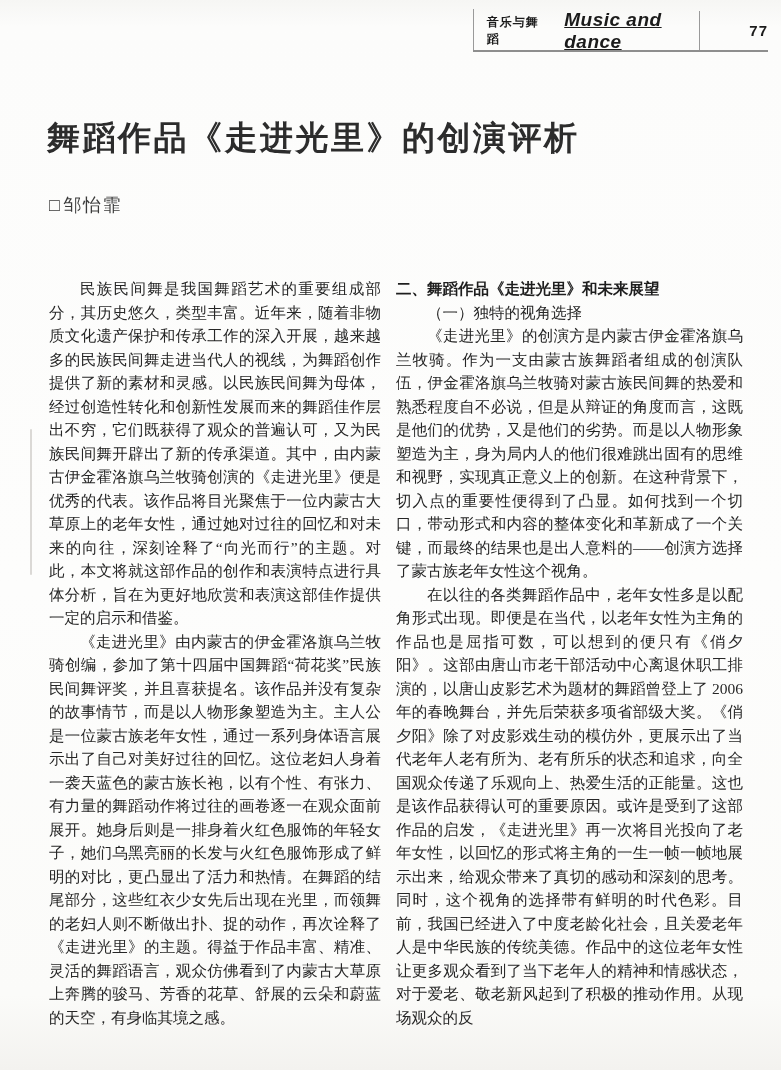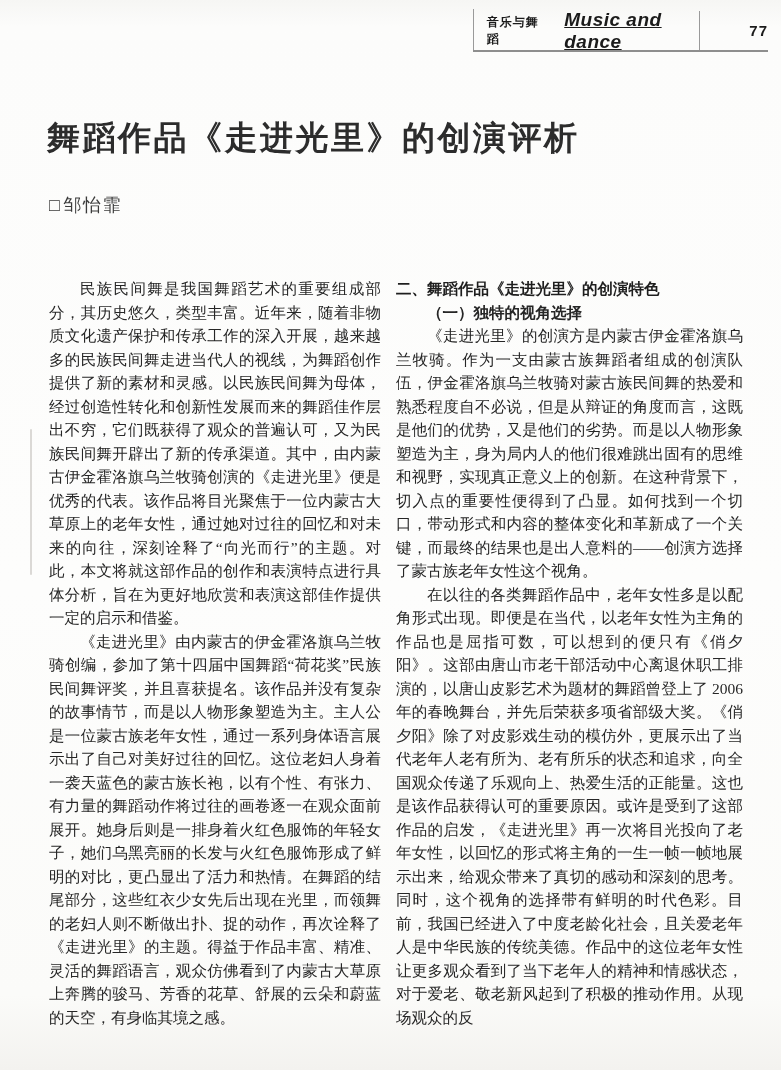--- a/index.html
+++ b/index.html
@@ -56,21 +56,21 @@
     text-align: justify;
     text-indent: 2em;
     color: #262626;
   }
   .sec {
     margin: 0;
     font-size: 15.5px; line-height: 23.5px;
     font-weight: bold;
     color: #1e1e1e;
   }
-  .sec.sub { font-weight: bold; text-indent: 2em; color: #262626; }
+  .sec.sub { font-weight: normal; text-indent: 2em; color: #262626; }
 
   
   .margin-artifact {
     position: absolute; left: 30px; top: 429px;
     width: 2px; height: 146px;
     background: #b9b6b0; opacity: .5; border-radius: 1px;
   }
 </style>
 </head>
 <body>
@@ -95,20 +95,20 @@
   </div>
 
   <div class="margin-artifact"></div>
 
   <div class="columns">
     <div class="col-left">
       <p class="para">民族民间舞是我国舞蹈艺术的重要组成部分，其历史悠久，类型丰富。近年来，随着非物质文化遗产保护和传承工作的深入开展，越来越多的民族民间舞走进当代人的视线，为舞蹈创作提供了新的素材和灵感。以民族民间舞为母体，经过创造性转化和创新性发展而来的舞蹈佳作层出不穷，它们既获得了观众的普遍认可，又为民族民间舞开辟出了新的传承渠道。其中，由内蒙古伊金霍洛旗乌兰牧骑创演的《走进光里》便是优秀的代表。该作品将目光聚焦于一位内蒙古大草原上的老年女性，通过她对过往的回忆和对未来的向往，深刻诠释了“向光而行”的主题。对此，本文将就这部作品的创作和表演特点进行具体分析，旨在为更好地欣赏和表演这部佳作提供一定的启示和借鉴。</p>
       <p class="para">《走进光里》由内蒙古的伊金霍洛旗乌兰牧骑创编，参加了第十四届中国舞蹈“荷花奖”民族民间舞评奖，并且喜获提名。该作品并没有复杂的故事情节，而是以人物形象塑造为主。主人公是一位蒙古族老年女性，通过一系列身体语言展示出了自己对美好过往的回忆。这位老妇人身着一袭天蓝色的蒙古族长袍，以有个性、有张力、有力量的舞蹈动作将过往的画卷逐一在观众面前展开。她身后则是一排身着火红色服饰的年轻女子，她们乌黑亮丽的长发与火红色服饰形成了鲜明的对比，更凸显出了活力和热情。在舞蹈的结尾部分，这些红衣少女先后出现在光里，而领舞的老妇人则不断做出扑、捉的动作，再次诠释了《走进光里》的主题。得益于作品丰富、精准、灵活的舞蹈语言，观众仿佛看到了内蒙古大草原上奔腾的骏马、芳香的花草、舒展的云朵和蔚蓝的天空，有身临其境之感。</p>
     </div>
     <div class="col-right">
-      <h3 class="sec">二、舞蹈作品《走进光里》的创演特色</h3>
+      <h3 class="sec">二、舞蹈作品《走进光里》和未来展望</h3>
       <h3 class="sec sub">（一）独特的视角选择</h3>
       <p class="para">《走进光里》的创演方是内蒙古伊金霍洛旗乌兰牧骑。作为一支由蒙古族舞蹈者组成的创演队伍，伊金霍洛旗乌兰牧骑对蒙古族民间舞的热爱和熟悉程度自不必说，但是从辩证的角度而言，这既是他们的优势，又是他们的劣势。而是以人物形象塑造为主，身为局内人的他们很难跳出固有的思维和视野，实现真正意义上的创新。在这种背景下，切入点的重要性便得到了凸显。如何找到一个切口，带动形式和内容的整体变化和革新成了一个关键，而最终的结果也是出人意料的——创演方选择了蒙古族老年女性这个视角。</p>
       <p class="para">在以往的各类舞蹈作品中，老年女性多是以配角形式出现。即便是在当代，以老年女性为主角的作品也是屈指可数，可以想到的便只有《俏夕阳》。这部由唐山市老干部活动中心离退休职工排演的，以唐山皮影艺术为题材的舞蹈曾登上了 2006 年的春晚舞台，并先后荣获多项省部级大奖。《俏夕阳》除了对皮影戏生动的模仿外，更展示出了当代老年人老有所为、老有所乐的状态和追求，向全国观众传递了乐观向上、热爱生活的正能量。这也是该作品获得认可的重要原因。或许是受到了这部作品的启发，《走进光里》再一次将目光投向了老年女性，以回忆的形式将主角的一生一帧一帧地展示出来，给观众带来了真切的感动和深刻的思考。同时，这个视角的选择带有鲜明的时代色彩。目前，我国已经进入了中度老龄化社会，且关爱老年人是中华民族的传统美德。作品中的这位老年女性让更多观众看到了当下老年人的精神和情感状态，对于爱老、敬老新风起到了积极的推动作用。从现场观众的反</p>
     </div>
   </div>
 
 </div>
 
 </body></html>

